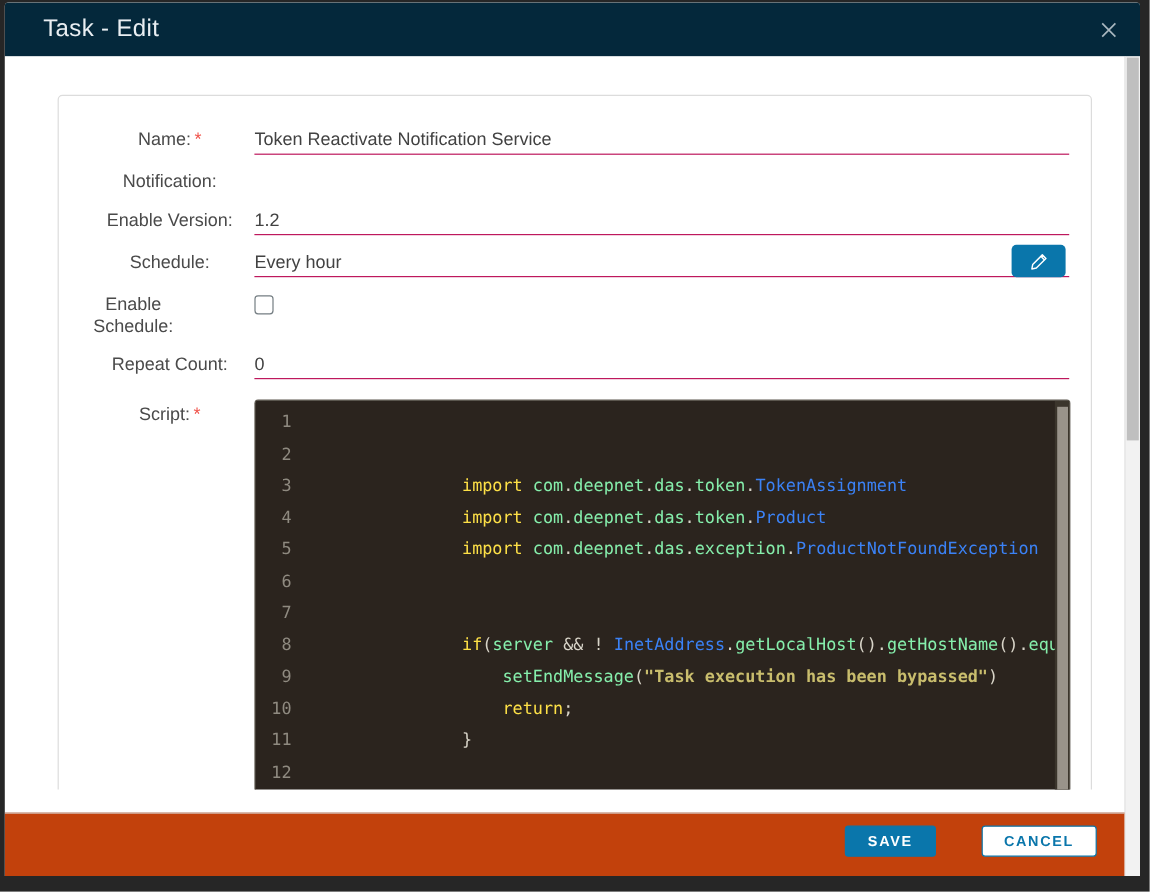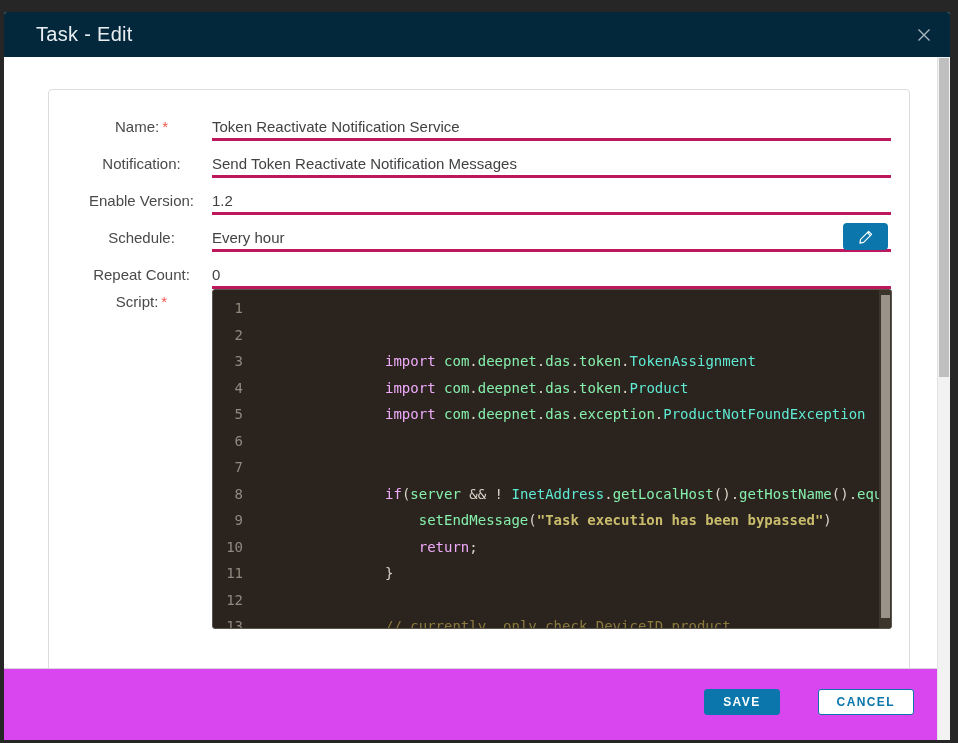--- a/index.html
+++ b/index.html
@@ -1,21 +1,21 @@
 <!DOCTYPE html>
 <html><head>
 <meta charset="utf-8">
 <style>
   html,body{margin:0;padding:0;}
   body{
     width:958px;height:743px;background:#262626;position:relative;
     font-family:"Liberation Sans", sans-serif;overflow:hidden;
   }
   .modal{
-    position:absolute;left:4px;top:12px;width:946px;height:728px;
+    position:absolute;left:4px;top:2px;width:946px;height:728px;
     background:#ffffff;border-radius:3px 3px 0 0;overflow:hidden;
   }
   
   .m-header{
     height:45px;background:#04283b;display:flex;align-items:center;
     padding:0 17px 0 32px;box-sizing:border-box;
   }
   .m-title{color:#e9eef2;font-size:20px;font-weight:400;letter-spacing:.3px;}
   .m-close{
     margin-left:auto;width:18px;height:18px;background:none;border:none;
@@ -40,64 +40,64 @@
     padding:27px 18px 0 22px;background:#fff;
   }
   .row{display:flex;margin-bottom:13px;}
   .lbl{
     width:141px;flex-shrink:0;font-size:15px;color:#4a4a4a;line-height:19px;text-align:center;
   }
   .lbl .req{color:#f0544c;margin-left:3px;}
   .lbl-narrow{width:80px;}
   .lbl-wrap{width:141px;flex-shrink:0;}
   .fld{
-    flex:1;border-bottom:3px solid #be185d;height:21px;position:relative;
+    flex:1;border-bottom:1px solid #be185d;height:21px;position:relative;
   }
   .fld input{
     width:100%;border:none;outline:none;background:transparent;padding:0;margin:0;
     font-family:"Liberation Sans",sans-serif;font-size:15px;color:#424242;line-height:19px;
   }
   .fld-plain{border-bottom:none;}
   .checkbox{
     width:16px;height:16px;border:1px solid #747d82;border-radius:3px;
     background:#fff;margin-top:2px;cursor:pointer;box-sizing:border-box;
   }
   .row-check{height:38px;margin-bottom:12px;}
-  .row-repeat{margin-bottom:3px;}
+  .row-repeat{margin-bottom:20px;}
   .edit-btn{
     position:absolute;right:3px;top:-5px;width:45px;height:27px;
     background:#0a76ab;border:none;border-radius:4px;cursor:pointer;
     display:flex;align-items:center;justify-content:center;padding:0;
   }
   
   .row-script .fld{border-bottom:none;height:auto;margin-top:-3px;}
   .editor{
     position:relative;width:100%;height:340px;box-sizing:border-box;
     background:#2b241e;border:1px solid #5a554c;border-radius:3px;overflow:hidden;
     font-family:"DejaVu Sans Mono", monospace;font-size:14px;line-height:26.5px;
   }
   .ed-lines{padding-top:5px;}
   .code-line{display:flex;white-space:pre;min-height:26.5px;}
   .ln{width:30px;flex-shrink:0;text-align:right;color:#8f8a80;}
   .cd{padding-left:24px;}
-  .tk-kw{color:#f0abfc;}
+  .tk-kw{color:#fde047;}
   .tk-id{color:#86efac;}
-  .tk-cl{color:#5eead4;}
+  .tk-cl{color:#3b82f6;}
   .tk-pt{color:#d8d4c8;}
   .tk-cm{color:#8b7a3e;}
   .tk-st{color:#c9bd6d;font-weight:bold;}
   .ed-scrollbar{
     position:absolute;top:0;right:0;bottom:0;width:12px;background:#3b352c;
   }
   .ed-scrollbar .thumb{
     position:absolute;left:2px;right:1px;top:5px;bottom:10px;background:#99938a;
   }
   
   .m-footer{
-    position:absolute;left:0;right:13px;bottom:0;height:72px;background:#d946ef;
+    position:absolute;left:0;right:13px;bottom:0;height:53px;background:#c2410c;
     border-top:1px solid #d8d8d8;box-sizing:border-box;
     display:flex;justify-content:flex-end;align-items:center;
     padding:0 23px 6px 0;gap:27px;
   }
   .btn{
     height:26px;padding:0 18px;border-radius:3px;font-family:"Liberation Sans",sans-serif;
     font-size:12px;font-weight:bold;letter-spacing:1.4px;cursor:pointer;
   }
   .btn-primary{background:#0a76ab;border:1px solid #0a76ab;color:#ffffff;}
   .btn-outline{background:#ffffff;border:1px solid #0a76ab;color:#0a76ab;margin-left:11px;}
@@ -121,23 +121,20 @@
 
       <div class="row">
         <div class="lbl"><span>Name:</span><span class="req">*</span></div>
         <div class="fld">
           <input type="text" value="Token Reactivate Notification Service" style="">
         </div>
       </div>
 
       <div class="row">
         <div class="lbl">Notification:</div>
-        <div class="fld">
-          <input type="text" value="Send Token Reactivate Notification Messages" style="">
-        </div>
       </div>
 
       <div class="row">
         <div class="lbl">Enable Version:</div>
         <div class="fld">
           <input type="text" value="1.2" style="">
         </div>
       </div>
 
       <div class="row">
@@ -146,20 +143,28 @@
           <input type="text" value="Every hour" style="">
           <button class="edit-btn">
             <svg width="16" height="16" viewBox="0 0 16 16">
               <path d="M10.6 2.4 L13.6 5.4 L5.6 13.4 L1.9 14.1 L2.6 10.4 Z" fill="none" stroke="#ffffff" stroke-width="1.2" stroke-linejoin="round"></path>
               <path d="M9.4 3.6 L12.4 6.6" stroke="#ffffff" stroke-width="1.2"></path>
             </svg>
           </button>
         </div>
       </div>
 
+      <div class="row row-check">
+        <div class="lbl-wrap">
+          <div class="lbl lbl-narrow">Enable Schedule:</div>
+        </div>
+        <div class="fld fld-plain">
+          <div class="checkbox"></div>
+        </div>
+      </div>
 
       <div class="row row-repeat">
         <div class="lbl">Repeat Count:</div>
         <div class="fld">
           <input type="text" value="0" style="">
         </div>
       </div>
 
       <div class="row row-script">
         <div class="lbl"><span>Script:</span><span class="req">*</span></div>

